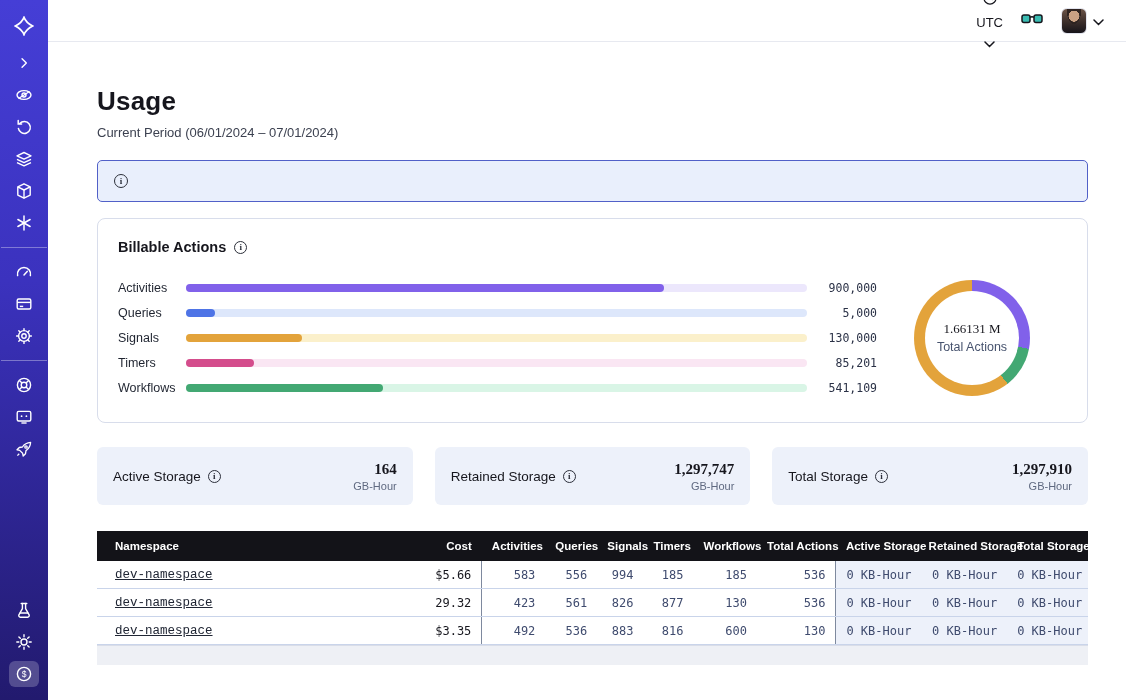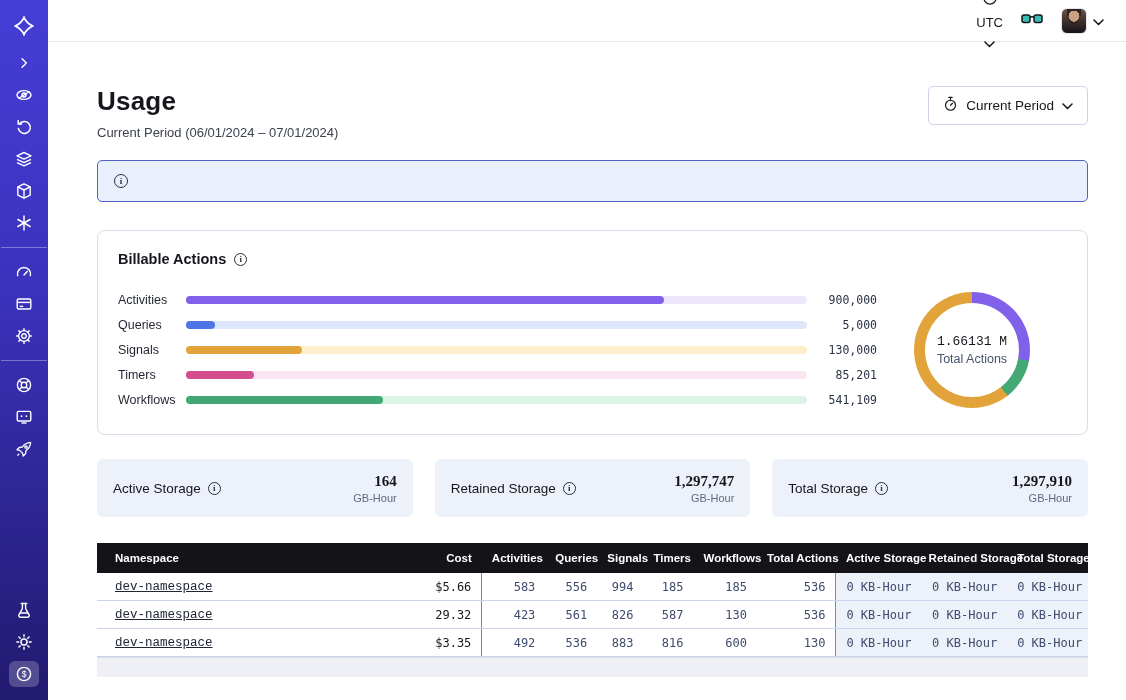--- a/index.html
+++ b/index.html
@@ -40,38 +40,38 @@
     border-radius:5px; padding:9px 14px; font-size:13.5px; cursor:pointer; color:#16161d; }
 
   .banner { margin-top:20px; background:#e9effc; border:1px solid #5160c8; border-radius:5px;
     height:42px; display:flex; align-items:center; gap:8px; padding:0 16px; font-size:12.5px; }
 
   .info-i { display:inline-flex; width:14px; height:14px; border:1.2px solid #2c2f3a; border-radius:50%;
     align-items:center; justify-content:center; font-size:9px; font-weight:700; color:#2c2f3a; flex:0 0 14px;
     font-family:"Liberation Serif", serif; }
 
   
-  .card { margin-top:28px; border:1px solid #d8ddeb; border-radius:8px; background:#fff; padding:20px 20px 22px; }
+  .card { margin-top:16px; border:1px solid #d8ddeb; border-radius:8px; background:#fff; padding:20px 20px 22px; }
   .card-title-row { display:flex; align-items:center; gap:8px; font-size:14.5px; font-weight:600; }
   .tabs { display:inline-flex; margin-top:14px; border:1px solid #c2cade; border-radius:5px; overflow:hidden; }
   .tab { padding:7px 13px; font-size:13px; background:#fff; cursor:pointer; }
   .tab.tab--active { background:#adbbd9; }
   .chart-area { display:flex; margin-top:20px; align-items:center; }
   .bars { flex:1; }
   .bar-row { display:grid; grid-template-columns:68px 1fr 70px; align-items:center; height:25px; }
   .bar-label { font-size:12.5px; color:#1f2430; }
   .bar-track { height:8px; border-radius:4px; position:relative; }
   .bar-fill { position:absolute; left:0; top:0; height:8px; border-radius:4px; }
   .bar-value { font-family:"DejaVu Sans Mono", monospace; font-size:11.5px; color:#2a3146; text-align:right; }
   .donut-wrap { width:190px; flex:0 0 190px; display:flex; justify-content:center; }
   .donut { width:116px; height:116px; border-radius:50%; position:relative; }
   .donut::after { content:""; position:absolute; inset:11px; background:#fff; border-radius:50%; }
   .donut-center { position:absolute; inset:0; z-index:2; display:flex; flex-direction:column;
     align-items:center; justify-content:center; gap:3px; }
-  .donut-value { font-family:Liberation Mono, monospace; font-size:13px; color:#16161d; }
+  .donut-value { font-family:Liberation Serif, serif; font-size:13px; color:#16161d; }
   .donut-label { font-size:12.5px; color:#47536e; }
 
   
   .storage-row { display:flex; gap:22px; margin-top:24px; }
   .storage-card { flex:1; background:#edf1fa; border-radius:6px; height:58px; padding:0 16px;
     display:flex; align-items:center; justify-content:space-between; }
   .storage-label { display:flex; align-items:center; gap:7px; font-size:13.5px; font-weight:500; }
   .storage-num { text-align:right; }
   .storage-value { font-family:Liberation Serif, serif; font-weight:700; font-size:15px; }
   .storage-unit { font-size:11px; color:#5f6980; margin-top:2px; }
@@ -239,30 +239,20 @@
       </span>
     </div>
 
     <div class="content">
 
       <div class="page-head">
         <div>
           <h1 class="page-title">Usage</h1>
           <div class="page-sub">Current Period (06/01/2024 – 07/01/2024)</div>
         </div>
-        <button class="period-btn">
-          <span><svg width="15" height="16" viewBox="0 0 18 19" fill="none" stroke="#16161d" stroke-width="1.4" stroke-linecap="round">
-                <circle cx="9" cy="11" r="6"></circle>
-                <path d="M7 1.6h4M9 1.6v3.2M9 11l2.4-2.4"></path>
-              </svg></span>
-          <span>Current Period</span>
-          <span><svg width="11" height="7" viewBox="0 0 11 7" fill="none" stroke="#16161d" stroke-width="1.5" stroke-linecap="round">
-                <path d="M1 1l4.5 4.5L10 1"></path>
-              </svg></span>
-        </button>
       </div>
 
       <div class="banner">
         <span class="info-i">i</span>
       </div>
 
       <section class="card">
         <div class="card-title-row">
           <span>Billable Actions</span>
           <span class="info-i" style="width:13px;height:13px;flex-basis:13px">i</span>
@@ -393,21 +383,21 @@
               <td class="div-left storage-cell">0 KB-Hour</td>
               <td class="storage-cell">0 KB-Hour</td>
               <td class="storage-cell">0 KB-Hour</td>
             </tr>
             <tr>
               <td class="ns-cell"><a href="#">dev-namespace</a></td>
               <td class="cost-cell">29.32</td>
               <td class="div-left">423</td>
               <td>561</td>
               <td>826</td>
-              <td>587</td>
+              <td>877</td>
               <td>130</td>
               <td>536</td>
               <td class="div-left storage-cell">0 KB-Hour</td>
               <td class="storage-cell">0 KB-Hour</td>
               <td class="storage-cell">0 KB-Hour</td>
             </tr>
             <tr>
               <td class="ns-cell"><a href="#">dev-namespace</a></td>
               <td class="cost-cell">$3.35</td>
               <td class="div-left">492</td>

